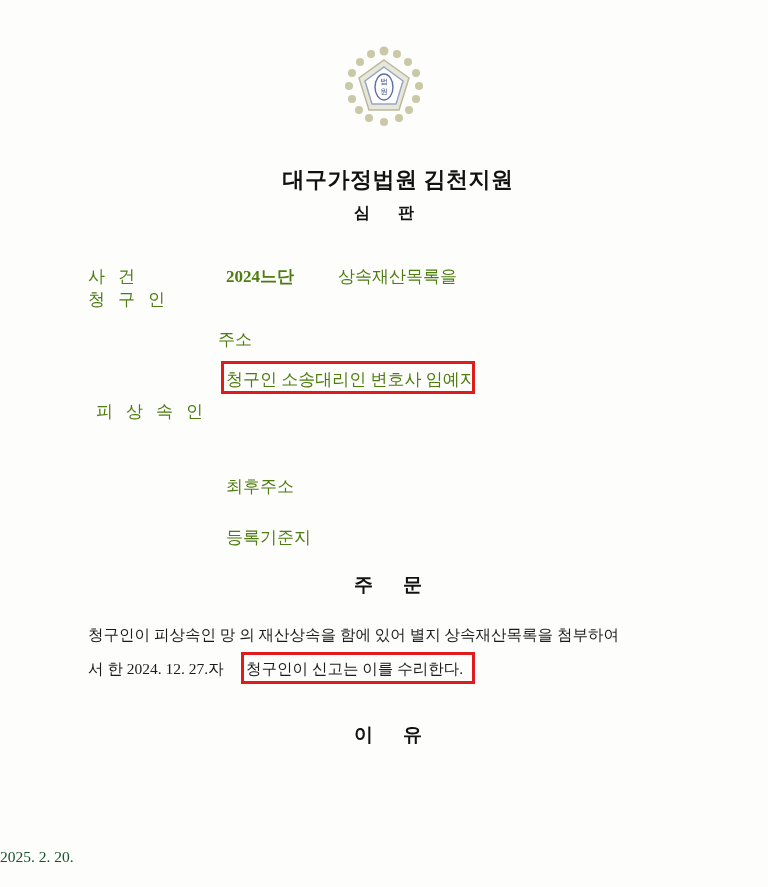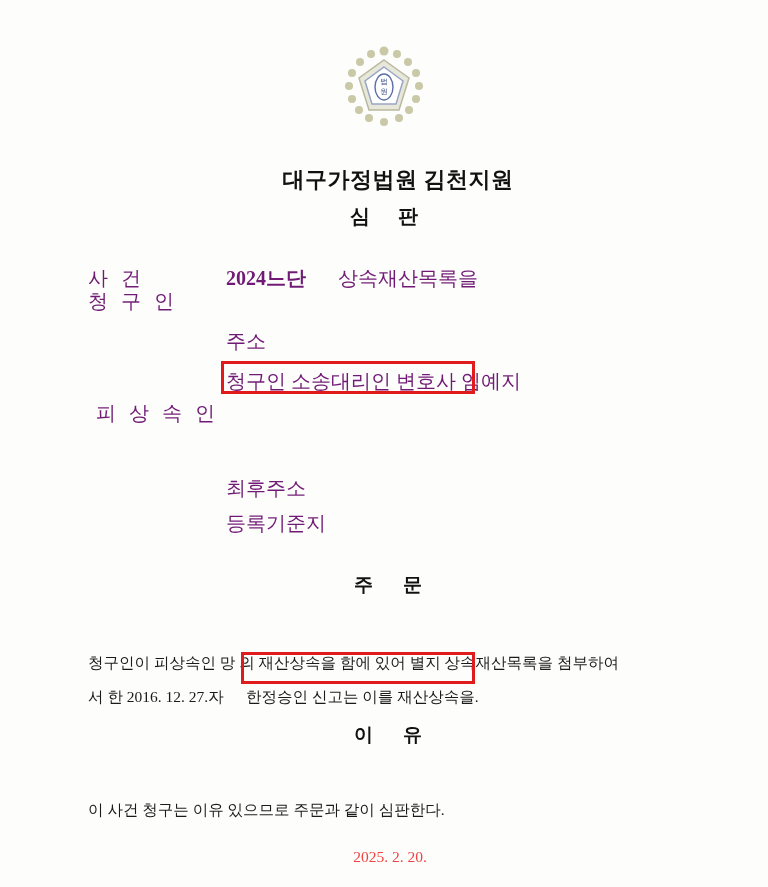--- a/index.html
+++ b/index.html
@@ -48,48 +48,48 @@
     font-weight: bold;
     letter-spacing: 0.5px;
     color: #111;
     margin-left: 28px;
   }
   .doc-kind {
     position: absolute;
     left: 0; right: 0;
     top: 203px;
     text-align: center;
-    font-size: 20px;
+    font-size: 16px;
     font-weight: bold;
     letter-spacing: 28px;
     text-indent: 28px;
     color: #111;
   }
 
   
   .field {
     position: absolute;
-    font-size: 20px;
-    color: #701a75;
+    font-size: 17px;
+    color: #4d7c0f;
     white-space: nowrap;
   }
   .label-spaced {
     display: inline-block;
     letter-spacing: 13px;
   }
 
   .f-case      { left: 88px;  top: 265px; }
   .f-case-no   { left: 226px; top: 265px; font-weight: bold; }
   .f-case-type { left: 338px; top: 265px; }
   .f-claimant  { left: 88px;  top: 288px; }
-  .f-address   { left: 226px; top: 328px; }
+  .f-address   { left: 218px; top: 328px; }
   .f-attorney  { left: 226px; top: 368px; }
   .f-decedent  { left: 96px;  top: 400px; }
   .f-lastaddr  { left: 226px; top: 475px; text-align: right; }
-  .f-registry  { left: 226px; top: 510px; }
+  .f-registry  { left: 226px; top: 526px; }
 
   
   .redbox {
     position: absolute;
     border: 3px solid #e01b1b;
     box-sizing: border-box;
     pointer-events: none;
   }
   .redbox-attorney {
     left: 221px;
@@ -119,34 +119,32 @@
   .h-main { top: 572px; }
   .h-reason { top: 722px; }
 
   
   .para {
     position: absolute;
     font-size: 15.5px;
     line-height: 34px;
     color: #1a1a1a;
     white-space: nowrap;
-    margin-top: 28px;
   }
   .p-main-1 { left: 88px; top: 618px; }
   .p-main-2a { left: 88px; top: 652px; }
   .p-main-2b { left: 246px; top: 652px; }
   .p-reason { left: 88px; top: 765px; }
 
   .date {
     position: absolute;
-    left: 12px; right: 0;
+    left: 0; right: 0;
     top: 848px;
-    text-align: center;
     font-size: 15.5px;
-    color: #ef4444;
+    color: #14532d;
   }
 </style>
 </head>
 <body>
 
 <div class="page">
 
   <div class="emblem-wrap">
     <div class="emblem">
       <svg width="86" height="86" viewBox="0 0 86 86" xmlns="http://www.w3.org/2000/svg">
@@ -202,22 +200,21 @@
   <div class="field f-decedent">
     <span class="label-spaced">피상속인</span>
   </div>
 
   <div class="field f-lastaddr">최후주소</div>
   <div class="field f-registry">등록기준지</div>
 
   <div class="section-heading h-main">주문</div>
 
   <div class="para p-main-1">청구인이 피상속인 망        의 재산상속을 함에 있어 별지 상속재산목록을 첨부하여</div>
-  <div class="para p-main-2a">서 한 2016. 12. 27.자</div>
-  <div class="para p-main-2b">한정승인 신고는 이를 재산상속을.</div>
+  <div class="para p-main-2a">서 한 2024. 12. 27.자</div>
+  <div class="para p-main-2b">청구인이 신고는 이를 수리한다.</div>
   <div class="redbox redbox-acceptance"></div>
 
   <div class="section-heading h-reason">이유</div>
-  <div class="para p-reason">이 사건 청구는 이유 있으므로 주문과 같이 심판한다.</div>
 
   <div class="date">2025. 2. 20.</div>
 
 </div>
 
 </body></html>

